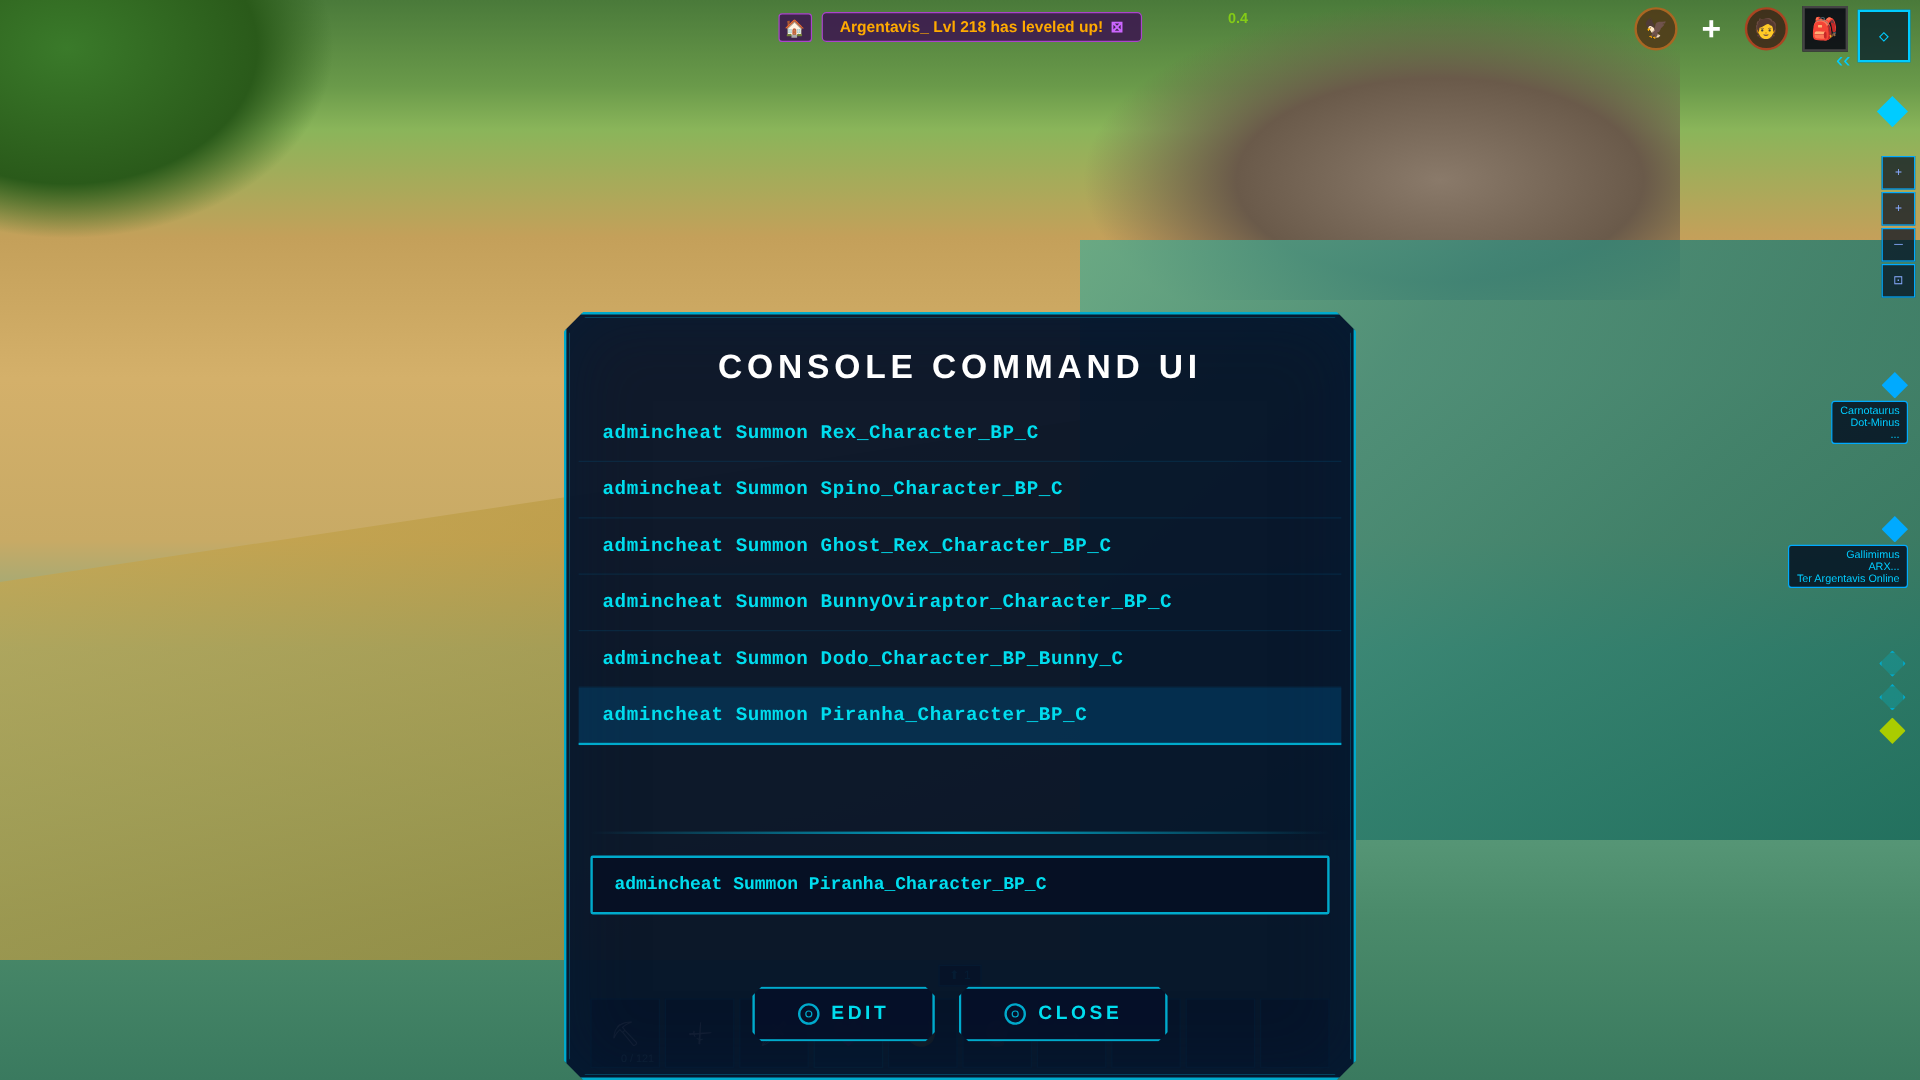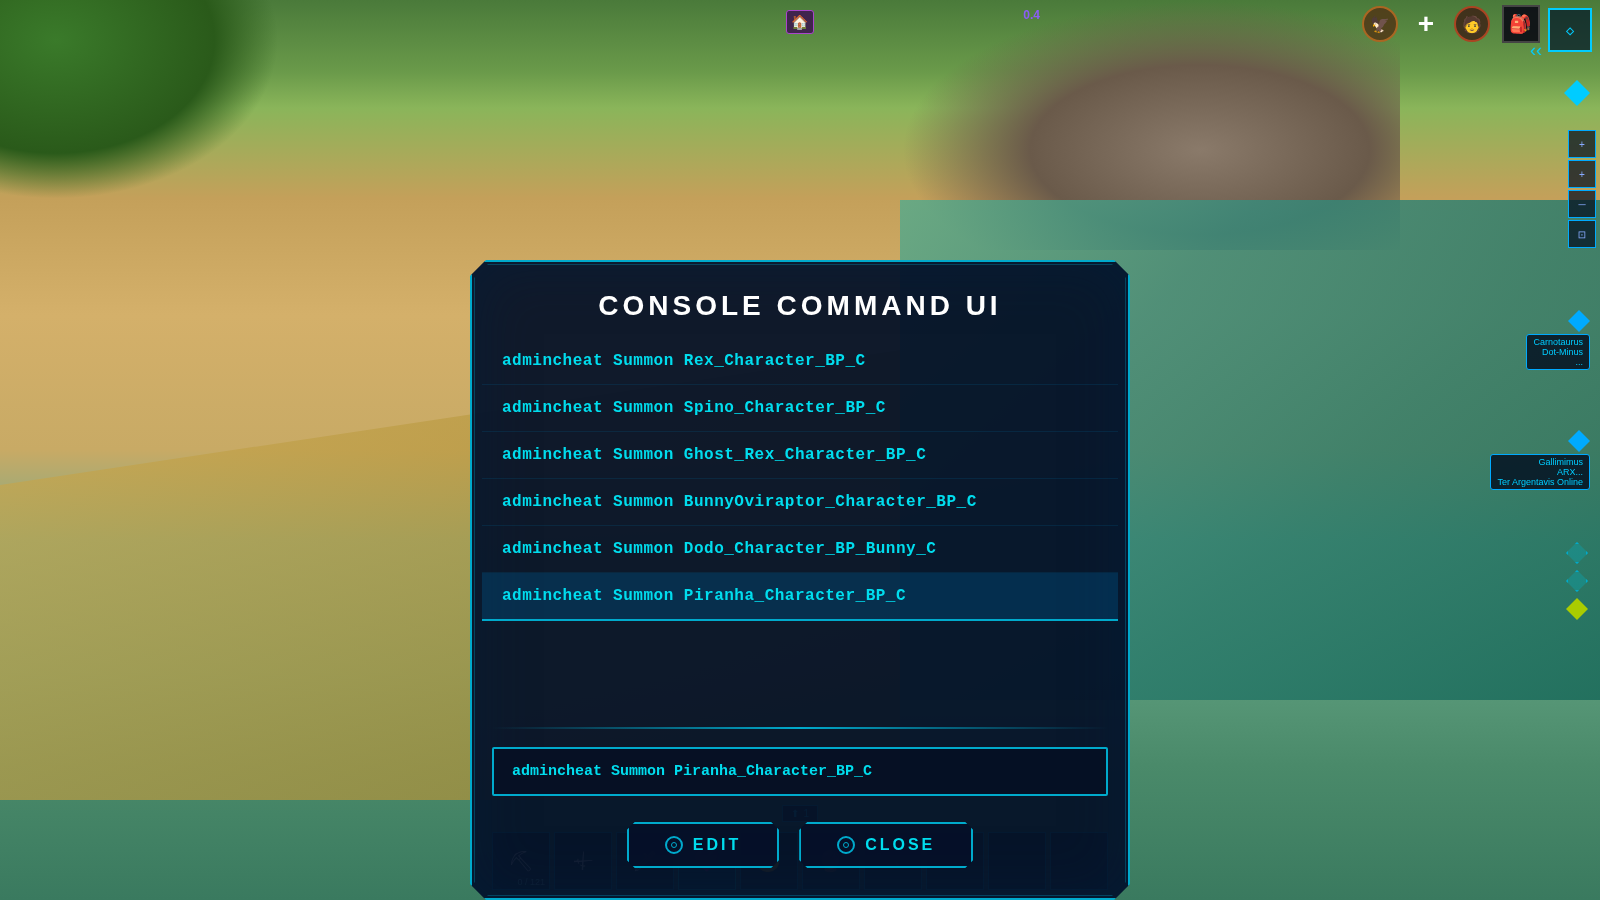--- a/index.html
+++ b/index.html
@@ -345,20 +345,21 @@
       border: 2px solid #00aacc;
       color: #00ddee;
       font-size: 16px;
       font-weight: 900;
       letter-spacing: 3px;
       text-transform: uppercase;
       cursor: pointer;
       clip-path: polygon(8px 0%, calc(100% - 8px) 0%, 100% 8px, 100% calc(100% - 8px), calc(100% - 8px) 100%, 8px 100%, 0% calc(100% - 8px), 0% 8px);
       transition: background 0.15s;
       font-family: 'Arial', sans-serif;
+      margin-top: 34px;
     }
 
     .btn-circle {
       width: 18px; height: 18px;
       border: 2px solid #00aacc;
       border-radius: 50%;
       display: flex; align-items: center; justify-content: center;
       font-size: 8px;
       flex-shrink: 0;
     }
@@ -373,23 +374,27 @@
 <body>
 
 <div class="background"></div>
 <div class="bg-foliage-tl"></div>
 <div class="bg-rocks"></div>
 <div class="bg-water"></div>
 <div class="bg-sand"></div>
 
 <div class="hud-top">
   <div class="hud-home-icon">🏠</div>
-</div>
-
-<div style="position:absolute;top:8px;right:560px;color:#8b5cf6;font-size:12px;font-weight:bold;z-index:10;">
+  <div class="level-up-notification">
+    <span>Argentavis_  Lvl 218 has leveled up!</span>
+    <span style="cursor:pointer;color:#cc66ff;">⊠</span>
+  </div>
+</div>
+
+<div style="position:absolute;top:8px;right:560px;color:#84cc16;font-size:12px;font-weight:bold;z-index:10;">
   <span>0.4</span>
 </div>
 
 <div class="hud-top-right">
 
   <div style="width:36px;height:36px;border-radius:50%;background:rgba(80,50,20,0.8);border:2px solid #aa6622;overflow:hidden;display:flex;align-items:center;justify-content:center;font-size:16px;">🦅</div>
 
   <div class="plus-icon">+</div>
 
   <div style="width:36px;height:36px;border-radius:50%;background:rgba(60,30,20,0.8);border:2px solid #aa4422;overflow:hidden;display:flex;align-items:center;justify-content:center;font-size:16px;">🧑</div>

